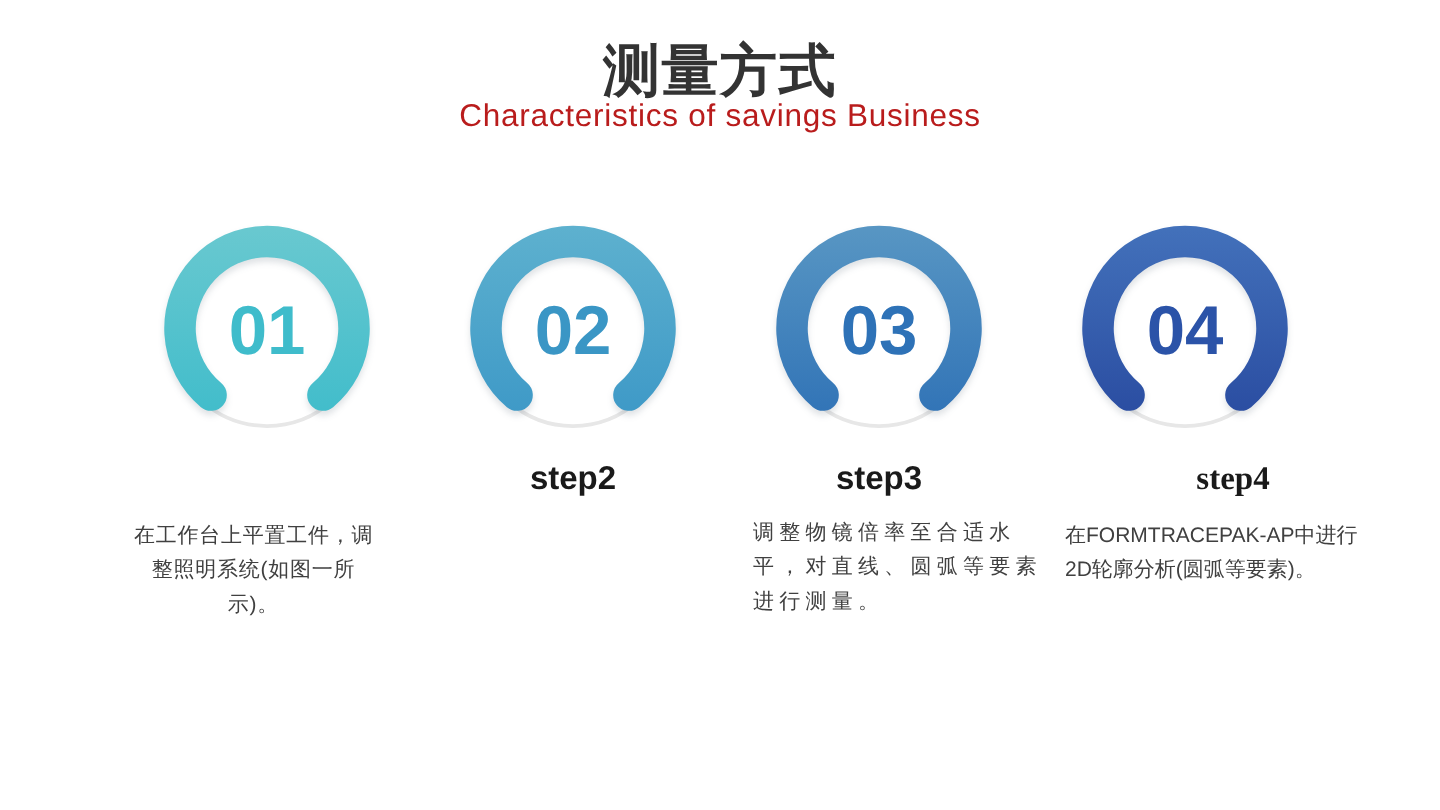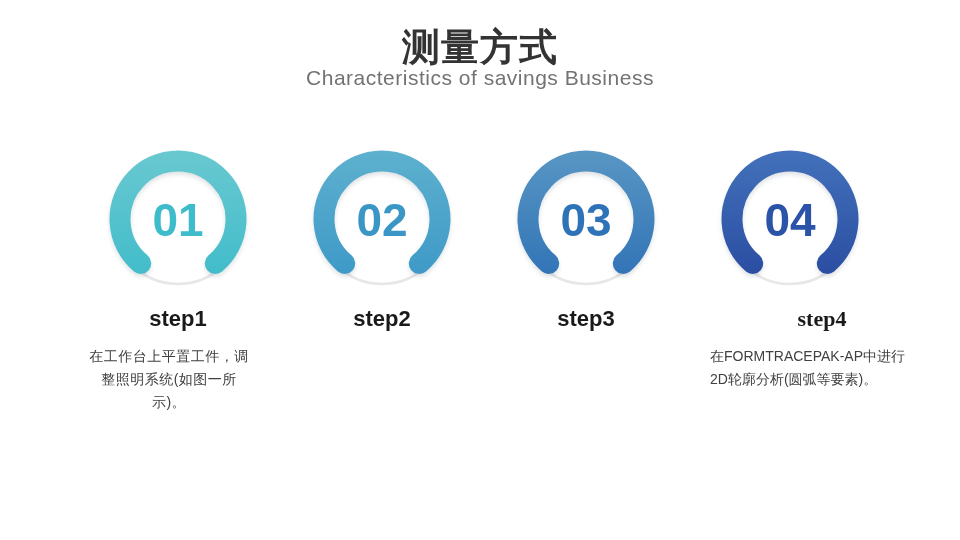--- a/index.html
+++ b/index.html
@@ -6,21 +6,21 @@
   .slide {
     position:relative; width:960px; height:540px; background:#ffffff;
     font-family:"Liberation Sans", sans-serif; overflow:hidden;
   }
   .title {
     position:absolute; top:22px; left:0; width:960px; text-align:center;
     font-size:38px; font-weight:bold; color:#333333; letter-spacing:1px;
   }
   .subtitle {
     position:absolute; top:66px; left:0; width:960px; text-align:center;
-    font-size:21px; font-weight:400; color:#737373; letter-spacing:0.5px;
+    font-size:21px; font-weight:400; color:#b91c1c; letter-spacing:0.5px;
   }
   .ring { position:absolute; top:144px; width:150px; height:150px; }
   .ring-1 { left:103px; } .ring-2 { left:307px; } .ring-3 { left:511px; } .ring-4 { left:715px; }
   .arc-path { filter:drop-shadow(0 3px 2px rgba(40,60,80,0.15)); }
   .num {
     font-family:"Liberation Sans", sans-serif; font-size:46px; font-weight:bold;
   }
   .step-label {
     position:absolute; top:306px; width:150px; text-align:center;
     font-size:22px; font-weight:600; color:#1a1a1a;
@@ -84,24 +84,26 @@
       <linearGradient id="grad4" x1="0" y1="-75" x2="0" y2="75" gradientUnits="userSpaceOnUse">
         <stop offset="0" stop-color="#4473bc"></stop>
         <stop offset="1" stop-color="#27489e"></stop>
       </linearGradient>
     </defs>
     <path d="M 43.5 48.3 A 65 65 0 0 1 -43.5 48.3" fill="none" stroke-width="2.5" stroke="#e7e7e7"></path>
     <path class="arc-path" d="M -37.3 44.4 A 58 58 0 1 1 37.3 44.4" fill="none" stroke="url(#grad4)" stroke-width="21" stroke-linecap="round"></path>
     <text class="num" x="0" y="17" text-anchor="middle" fill="#2b53a8">04</text>
   </svg>
 
-  <div class="step-label label-1">step1</div>
   <div class="step-label label-2">step2</div>
   <div class="step-label label-3">step3</div>
   <div class="step-label label-4">step4</div>
 
   <div class="desc desc-1">在工作台上平置工件，调
 整照明系统(如图一所
 示)。</div>
+  <div class="desc desc-3">调整物镜倍率至合适水
+平，对直线、圆弧等要素
+进行测量。</div>
   <div class="desc desc-4">在FORMTRACEPAK-AP中进行
 2D轮廓分析(圆弧等要素)。</div>
 
 </div>
 
 </body></html>

